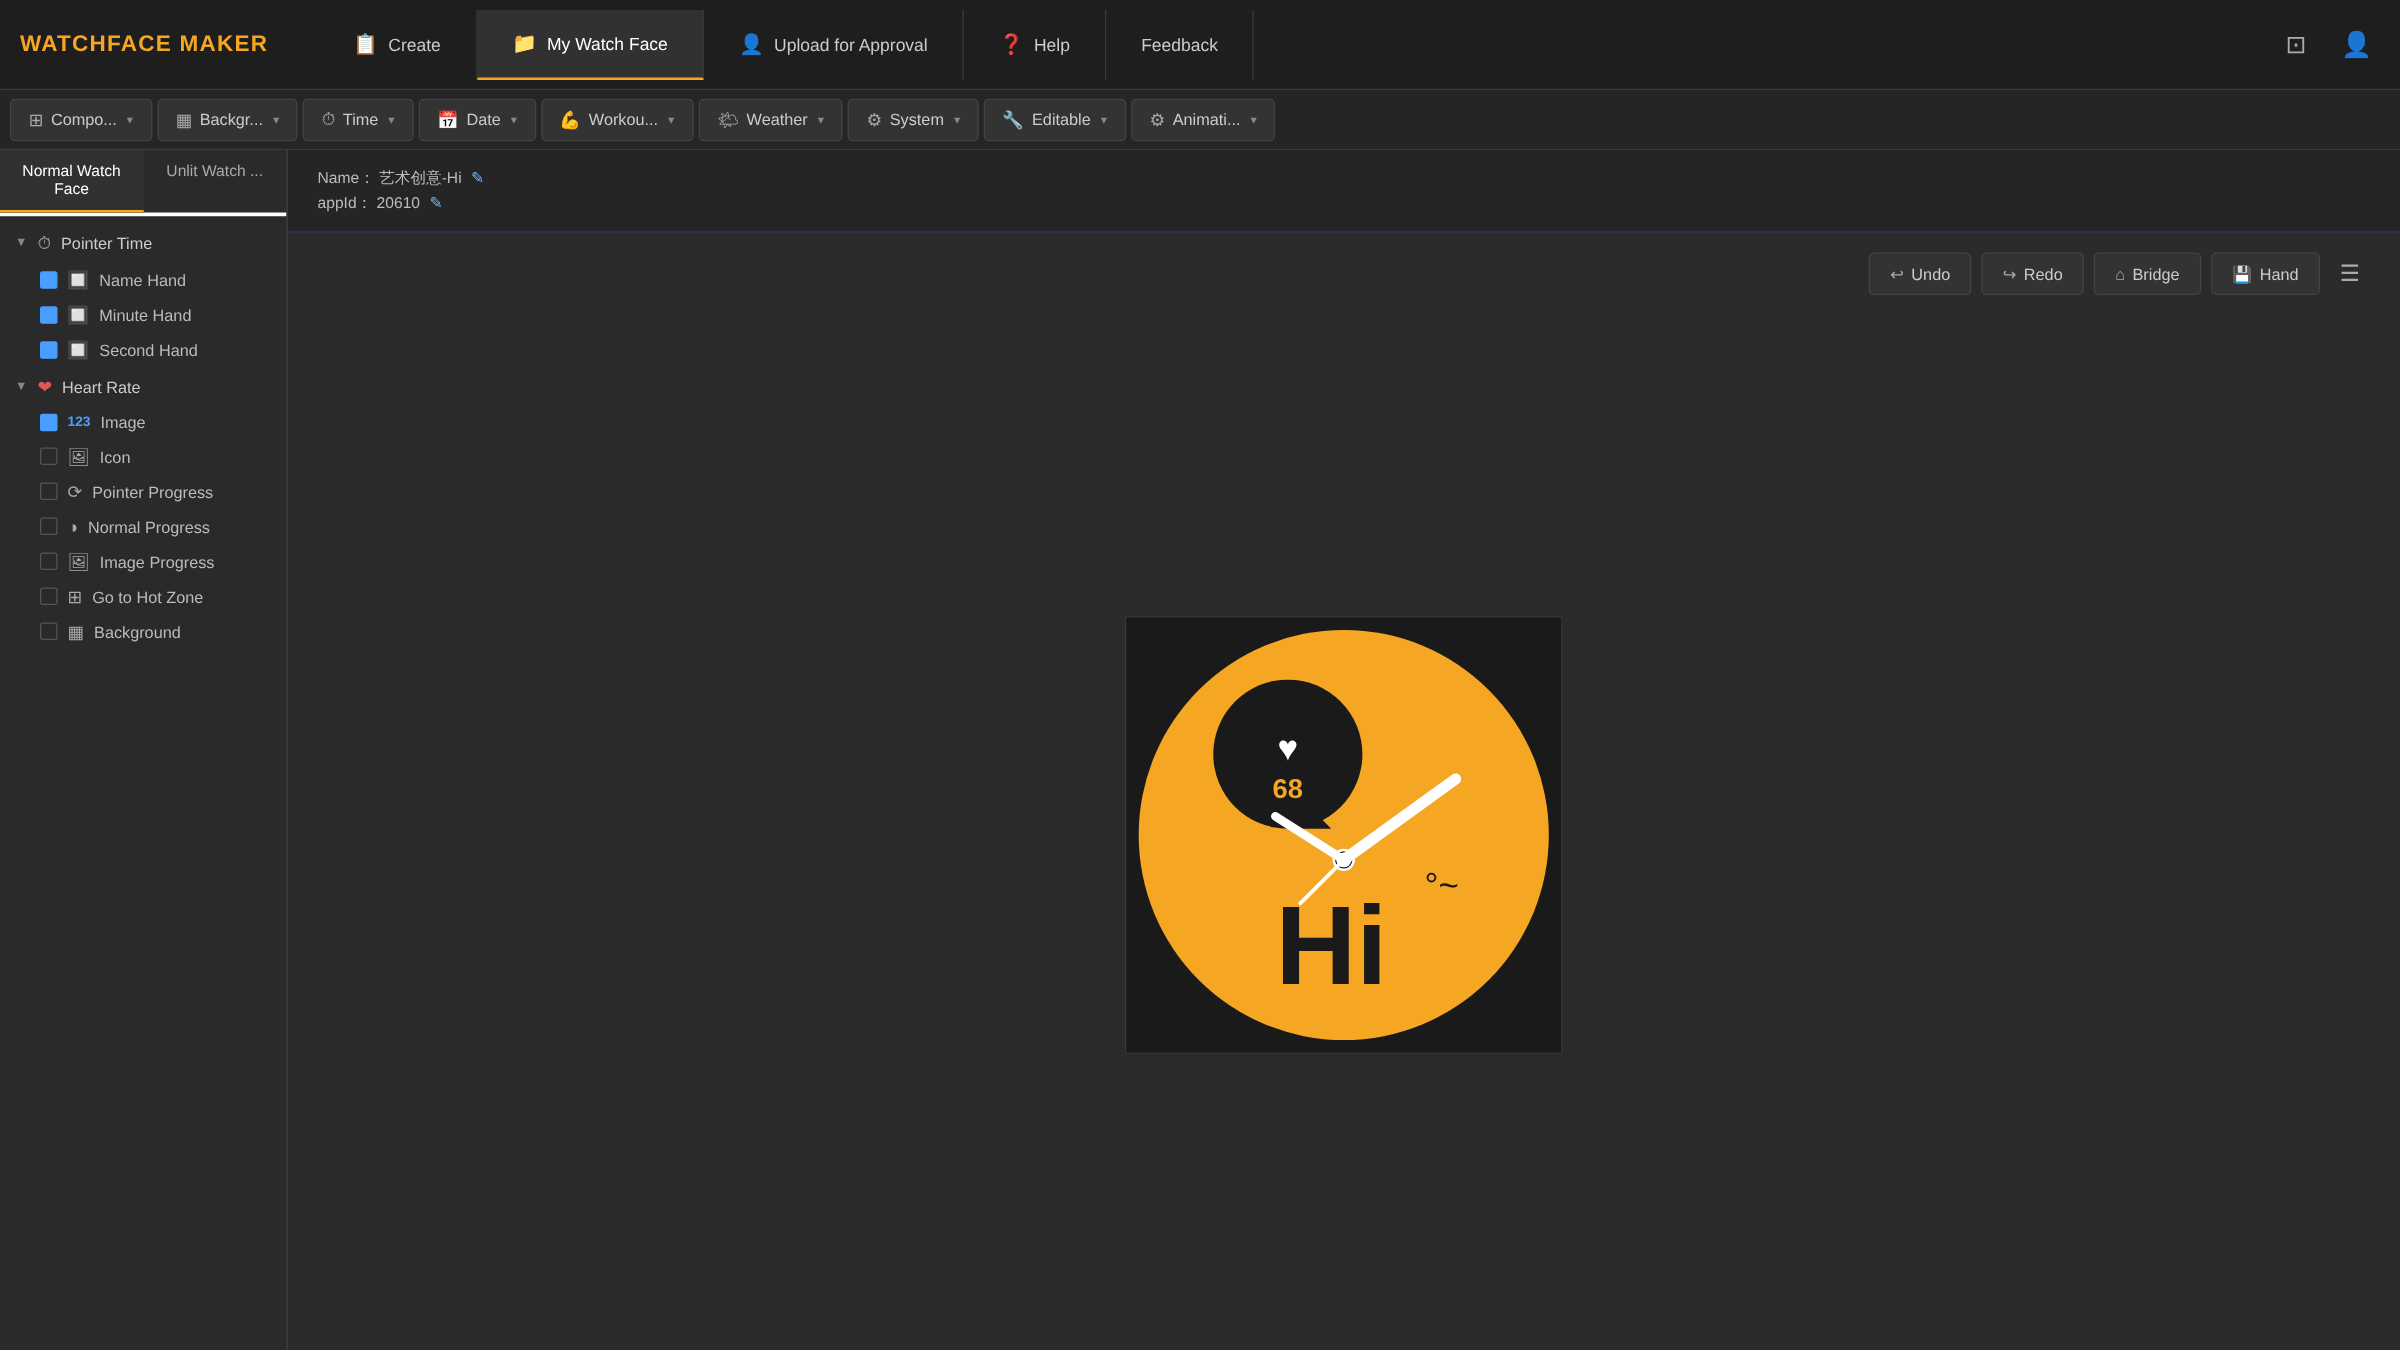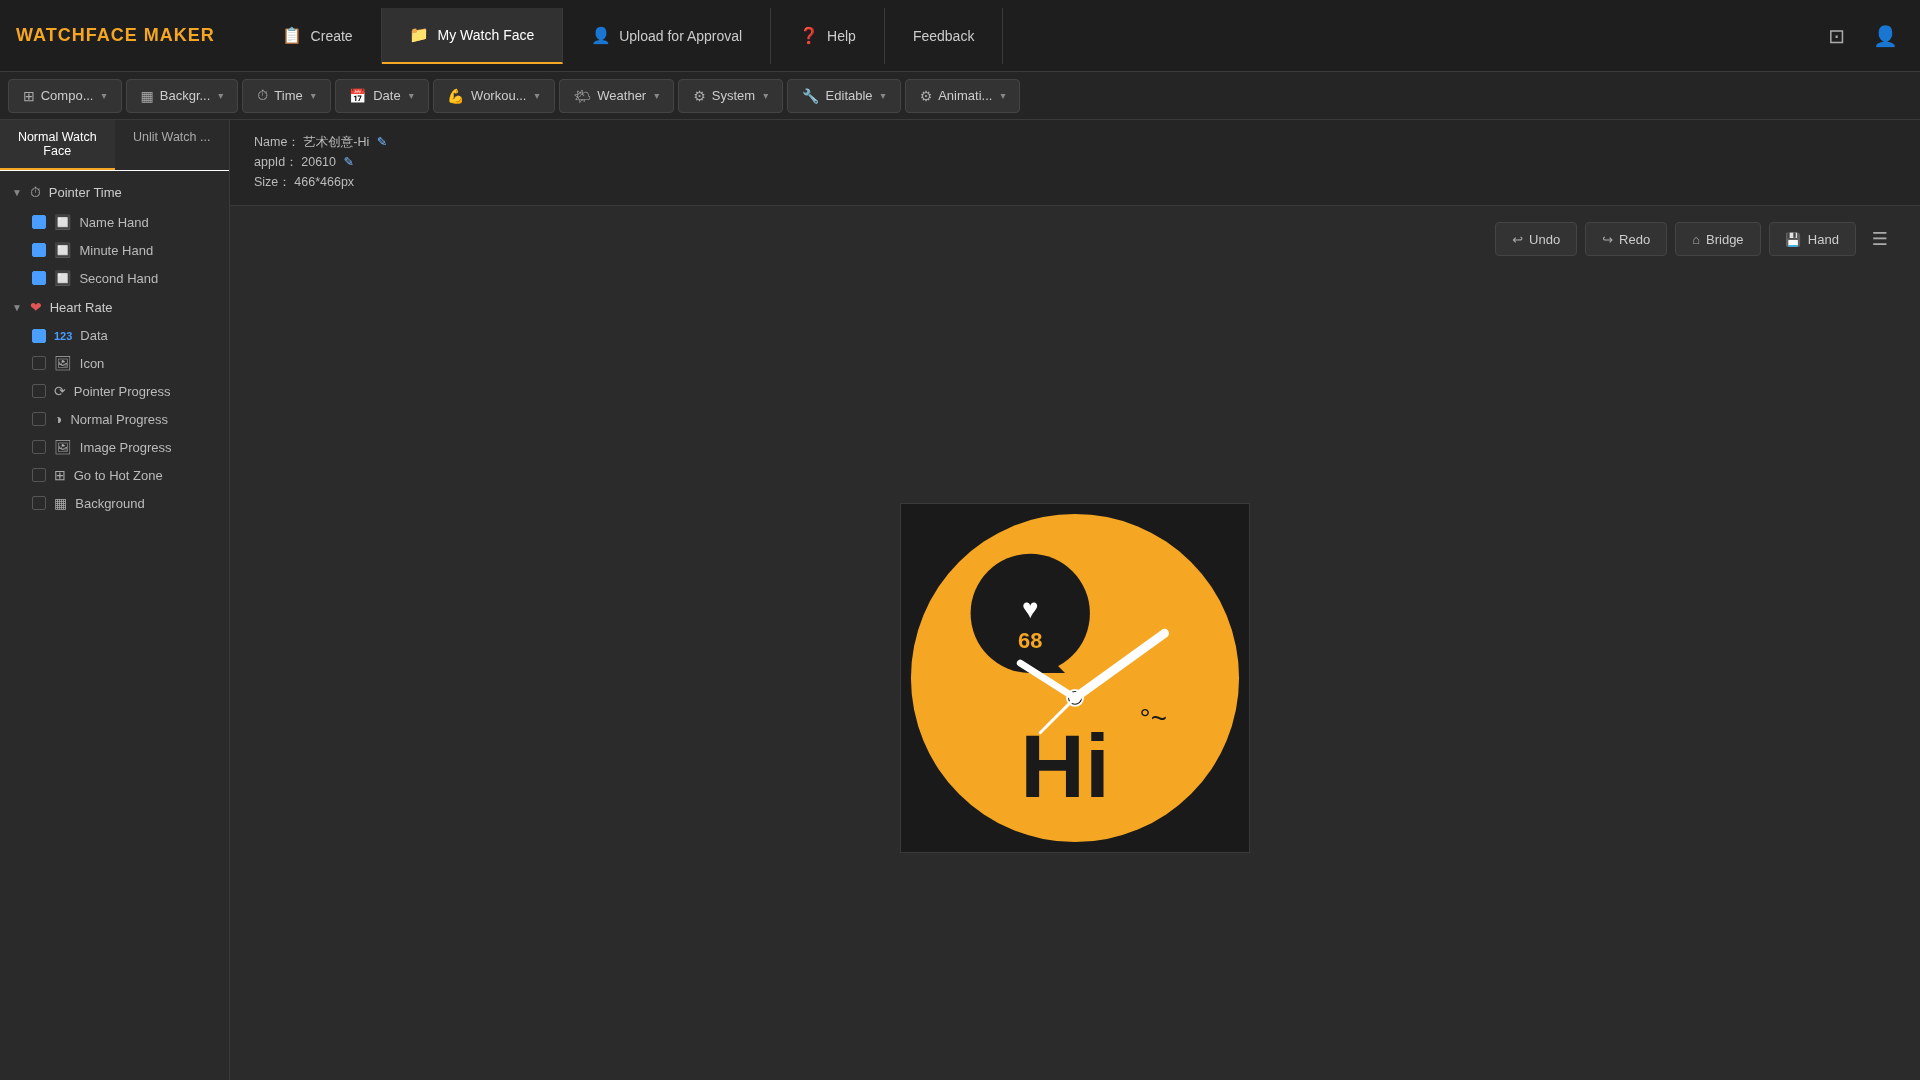--- a/index.html
+++ b/index.html
@@ -101,21 +101,21 @@
     
     .sidebar {
       width: 230px;
       background: #2a2a2a;
       border-right: 1px solid #3a3a3a;
       display: flex;
       flex-direction: column;
     }
     .sidebar-tabs {
       display: flex;
-      border-bottom: 1px solid #ffffff;
+      border-bottom: 3px solid #ffffff;
       justify-content: center;
     }
     .sidebar-tab {
       flex: 1;
       padding: 10px 8px;
       text-align: center;
       cursor: pointer;
       font-size: 12.5px;
       color: #aaa;
       border-bottom: 2px solid transparent;
@@ -369,21 +369,21 @@
 
       <div class="sidebar-group-header">
         <span style="color:#888; font-size:10px;">▼</span>
         <span style="color:#e05555; font-size:14px;">❤</span>
         <span>Heart Rate</span>
       </div>
 
       <div class="sidebar-item">
         <div class="check-box checked"></div>
         <span class="item-icon" style="font-size:11px;font-weight:bold;color:#4a9eff;">123</span>
-        <span>Data</span>
+        <span>Image</span>
       </div>
       <div class="sidebar-item">
         <div class="check-box"></div>
         <span class="item-icon">🖼</span>
         <span>Icon</span>
       </div>
       <div class="sidebar-item">
         <div class="check-box"></div>
         <span class="item-icon">⟳</span>
         <span>Pointer Progress</span>
@@ -416,24 +416,20 @@
     <div class="info-bar">
       <div class="info-bar-row">
         <span>Name：</span>
         <span>艺术创意-Hi</span>
         <span style="margin-left:4px; color:#7abaff; cursor:pointer;">✎</span>
       </div>
       <div class="info-bar-row">
         <span>appId：</span>
         <span>20610</span>
         <span style="margin-left:4px; color:#7abaff; cursor:pointer;">✎</span>
-      </div>
-      <div class="info-bar-row">
-        <span>Size：</span>
-        <span>466*466px</span>
       </div>
     </div>
 
     <div class="canvas-area">
       <div class="canvas-toolbar">
         <button class="canvas-btn">
           <span class="icon">↩</span>
           <span>Undo</span>
         </button>
         <button class="canvas-btn">

